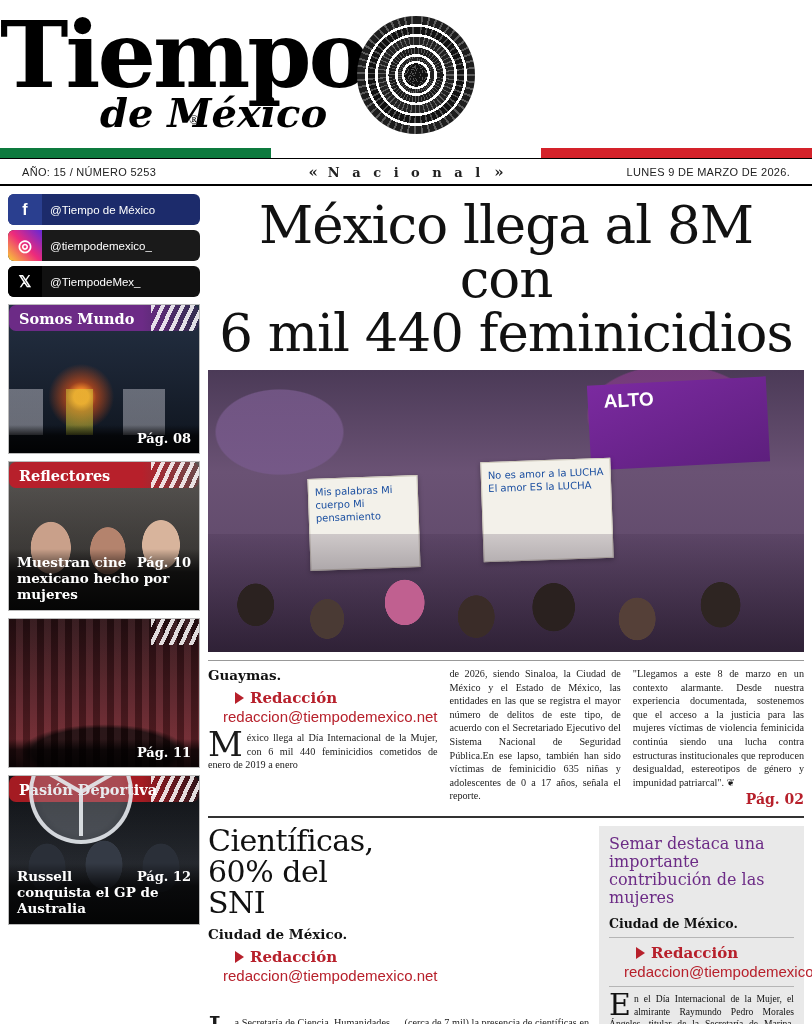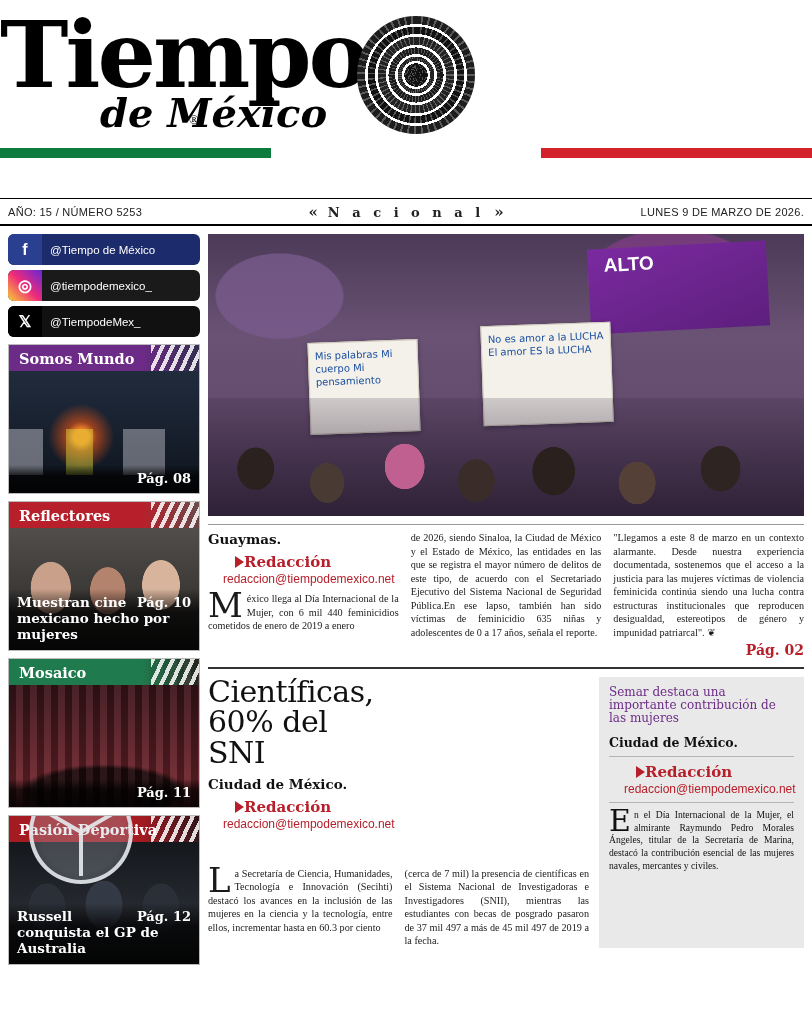--- a/index.html
+++ b/index.html
@@ -68,26 +68,25 @@
   .flag-white { background: #ffffff; }
   .flag-red { background: #d4222a; }
 
   
   .datebar {
     height: 28px;
     border-top: 1px solid #000;
     border-bottom: 2px solid #000;
     display: flex;
     align-items: center;
-    padding: 0 8px;
+    padding: 0 22px;
     font-size: 11px;
     letter-spacing: .3px;
     color: #222;
     font-family: "Liberation Sans", sans-serif;
-    margin-top: 40px;
   }
   .datebar .left { flex: 0 0 200px; }
   .datebar .center {
     flex: 1;
     text-align: center;
     font-family: "DejaVu Serif", serif;
     font-weight: bold;
     font-size: 13px;
     letter-spacing: 4px;
   }
@@ -141,20 +140,21 @@
   .teaser-label {
     position: absolute; top: 0; left: 0; right: 0;
     height: 26px;
     display: flex; align-items: center;
     padding-left: 10px;
     color: #fff;
     font-family: "DejaVu Serif", serif;
     font-weight: bold;
     font-size: 14.5px;
     z-index: 3;
+    border-radius: 7px;
   }
   .label-purple { background: linear-gradient(90deg,#6c2b86 0%, #6c2b86 70%, rgba(108,43,134,.2) 100%); }
   .label-red { background: linear-gradient(90deg,#b7202b 0%, #b7202b 70%, rgba(183,32,43,.2) 100%); }
   .label-green { background: linear-gradient(90deg,#1f7a4d 0%, #1f7a4d 70%, rgba(31,122,77,.2) 100%); }
   .label-dkred { background: linear-gradient(90deg,#a41b22 0%, #a41b22 70%, rgba(164,27,34,.2) 100%); }
   .teaser-stripes {
     position: absolute; top: 0; right: 0;
     width: 48px; height: 26px; z-index: 4;
     background: repeating-linear-gradient(115deg, rgba(255,255,255,.85) 0 4px, rgba(255,255,255,0) 4px 9px);
   }
@@ -308,37 +308,37 @@
   
   .cols3 { display: flex; gap: 12px; }
   .cols3 > div { flex: 1; }
   .dateline {
     font-family: "DejaVu Serif", serif;
     font-weight: bold;
     font-size: 13.5px;
     margin-bottom: 6px;
   }
   .byline {
-    display: flex; align-items: center; 
+    display: flex; align-items: center; gap: 6px;
     color: #b7202b;
     font-family: "DejaVu Serif", serif;
     font-weight: bold;
     font-size: 15px;
     margin-bottom: 1px;
     padding-left: 27px;
   }
   .byline .tri {
     width: 0; height: 0;
     border-left: 9px solid #b7202b;
     border-top: 6px solid transparent;
     border-bottom: 6px solid transparent;
   }
   .byline-mail {
     color: #b7202b;
-    font-size: 12px;
+    font-size: 15px;
     font-family: "Liberation Sans", sans-serif;
     margin-bottom: 6px;
     padding-left: 15px;
   }
   .body-text {
     font-size: 10.2px;
     line-height: 1.33;
     text-align: justify;
     font-family: "Liberation Serif", serif;
     color: #1a1a1a;
@@ -403,21 +403,21 @@
     font-family: "DejaVu Serif", serif;
     font-weight: bold;
     font-size: 13px;
     text-shadow: 0 1px 3px rgba(0,0,0,.8);
   }
   .cols2 { display: flex; gap: 12px; margin-top: 8px; }
   .cols2 > div { flex: 1; }
 
   .box-title {
     font-family: "DejaVu Serif", serif;
-    font-size: 12px;
+    font-size: 16px;
     line-height: 1.12;
     color: #6c2b86;
     margin-bottom: 9px;
   }
   .box-dateline {
     font-family: "DejaVu Serif", serif;
     font-weight: bold;
     font-size: 12.5px;
     margin-bottom: 6px;
   }
@@ -492,21 +492,20 @@
       <div class="teaser-label label-red">Reflectores</div>
       <div class="teaser-stripes"></div>
       <div class="teaser-caption">
         <span class="teaser-page">Pág. 10</span>
         <span>Muestran cine mexicano hecho por mujeres</span>
       </div>
     </div>
 
     <div class="teaser">
       <div class="teaser-photo ph-teatro"></div>
-      <div class="teaser-label label-green">Mosaico</div>
       <div class="teaser-stripes"></div>
       <div class="teaser-caption">
         <span class="teaser-page">Pág. 11</span>
       </div>
     </div>
 
     <div class="teaser">
       <div class="teaser-photo ph-f1"></div>
       <div class="mb-logo">
           <i></i>
@@ -516,20 +515,24 @@
       <div class="teaser-caption">
         <span class="teaser-page">Pág. 12</span>
         <span>Russell conquista el GP de Australia</span>
       </div>
     </div>
 
   </div>
 
   <div class="col-main">
 
+    <div class="headline">
+      <div>México llega al 8M con</div>
+      <div>6 mil 440 feminicidios</div>
+    </div>
 
     <div class="hero-photo">
       <div class="crowd"></div>
       <div class="banner-purple"></div>
       <div class="sign sign-1">Mis palabras Mi cuerpo Mi pensamiento</div>
       <div class="sign sign-2">No es amor a la LUCHA El amor ES la LUCHA</div>
       <div class="heads"></div>
     </div>
 
     <div class="hr-thin"></div>

